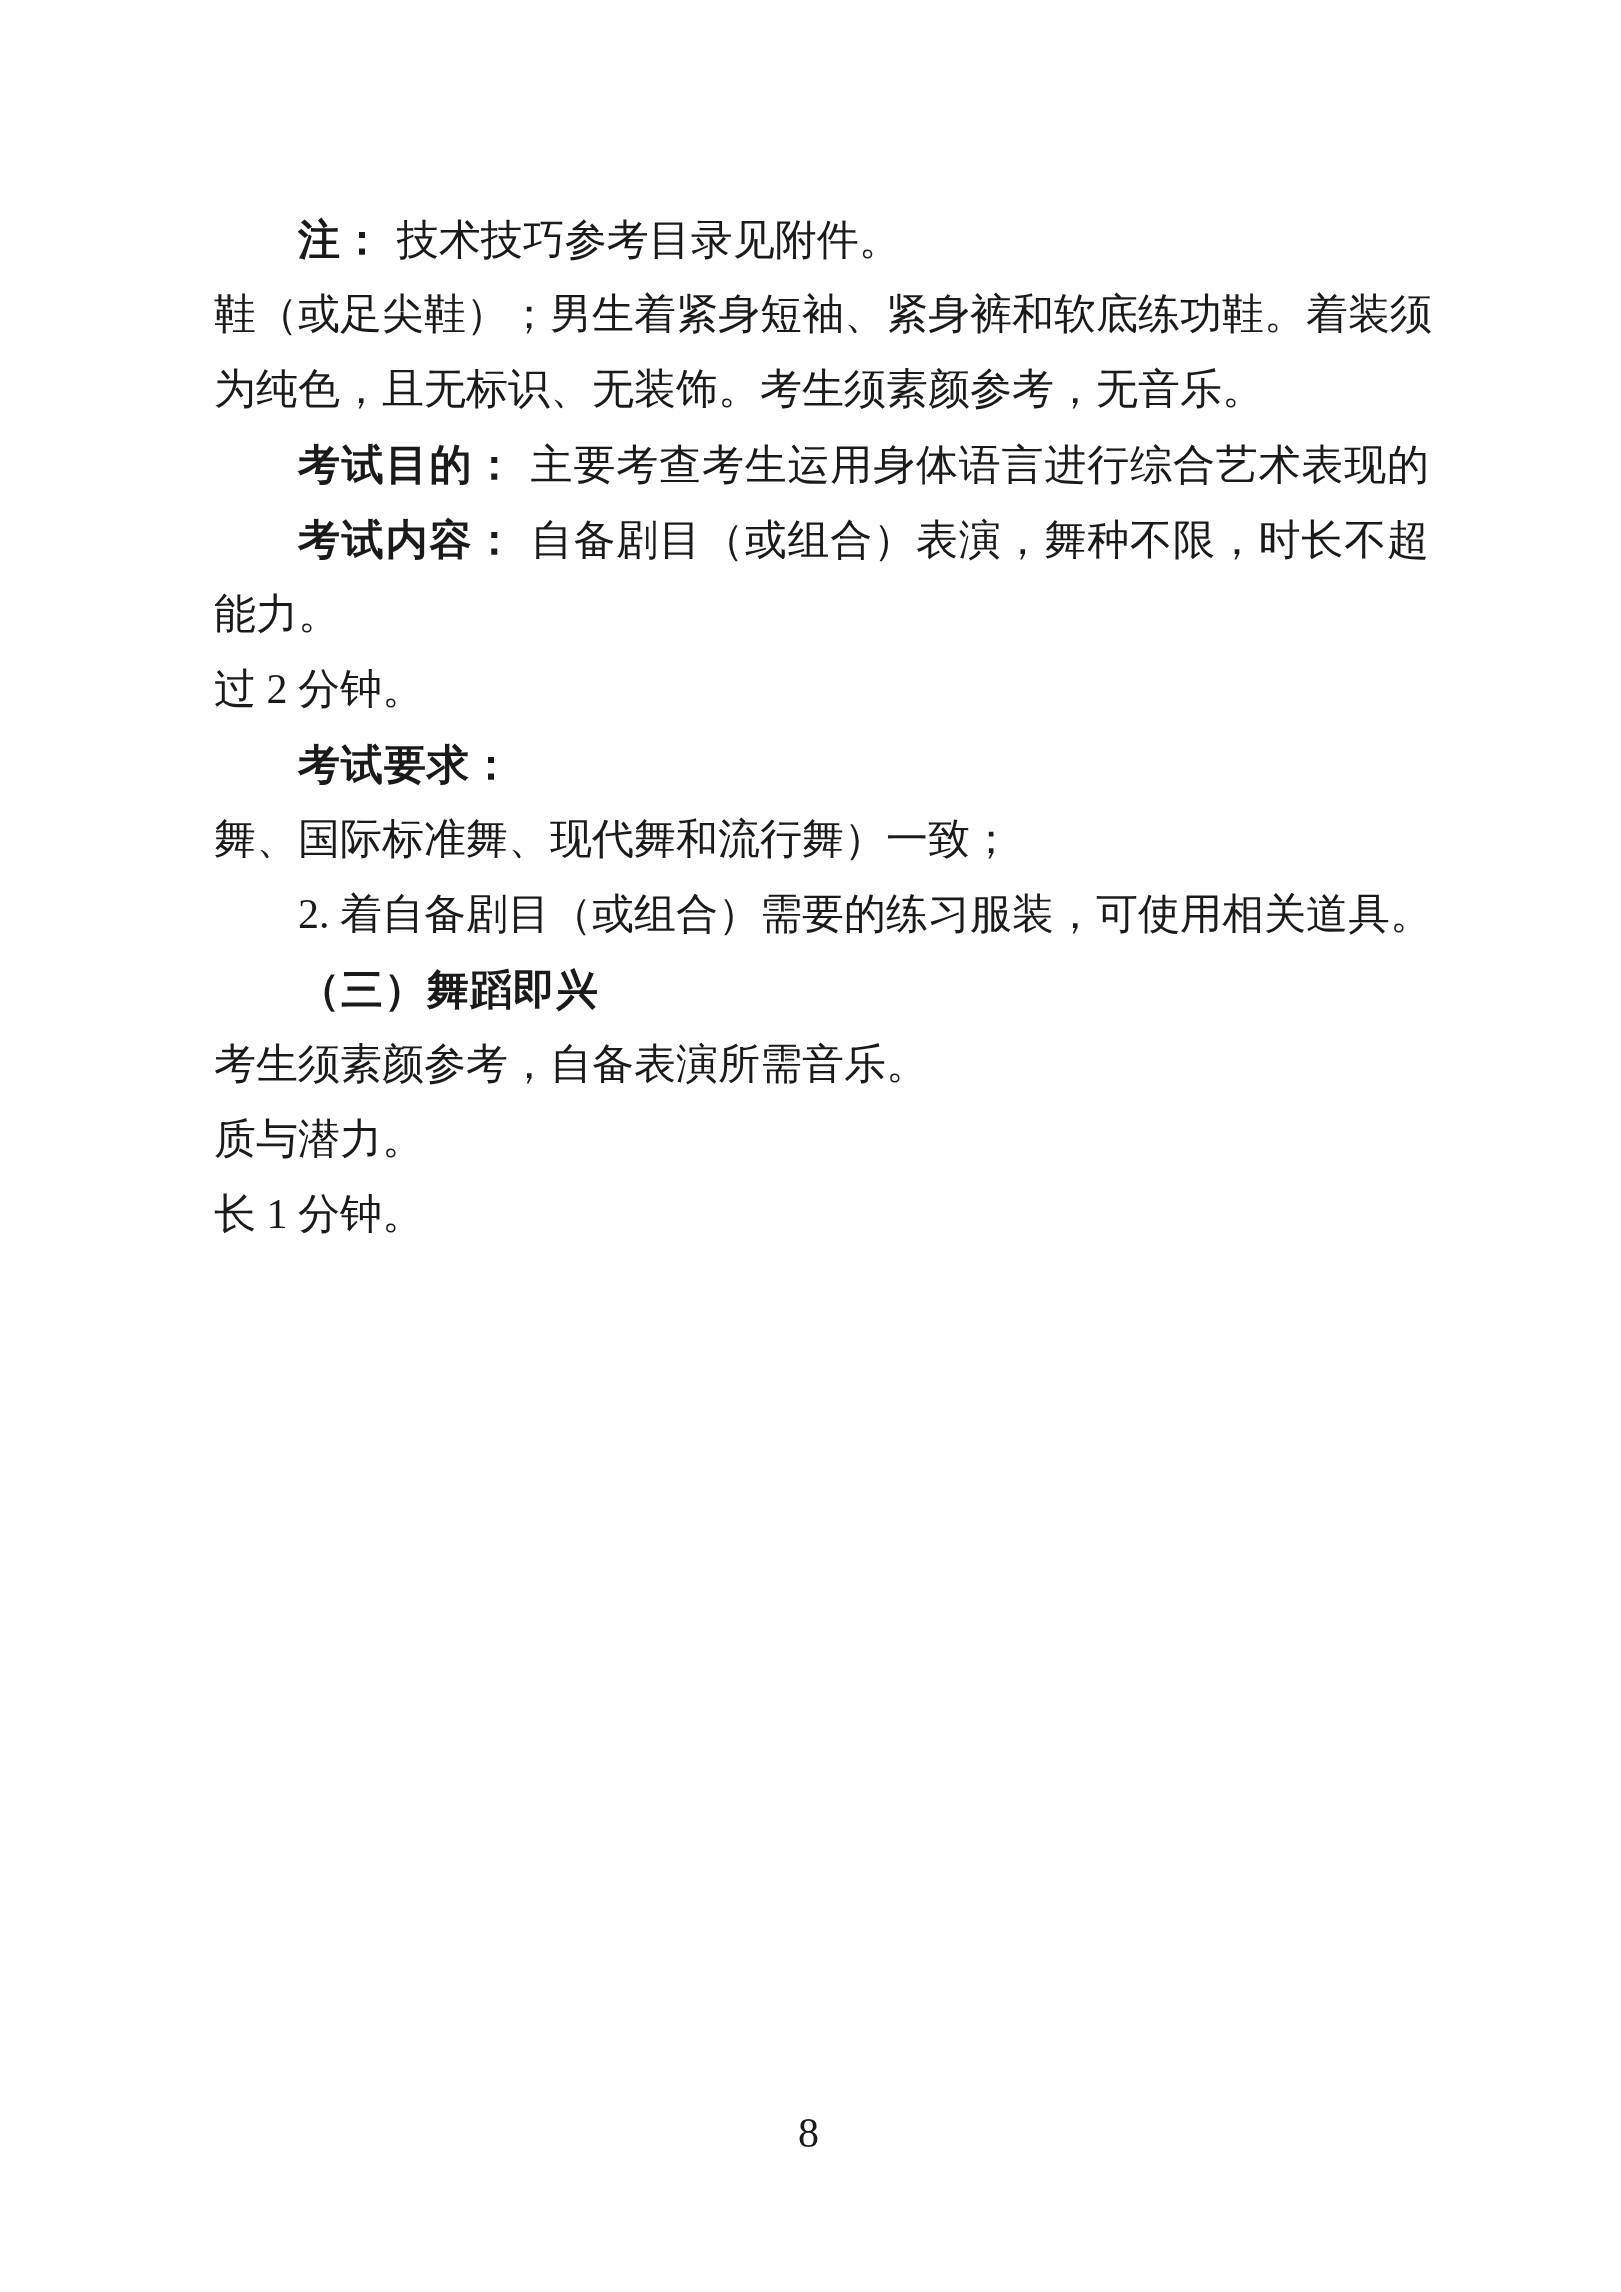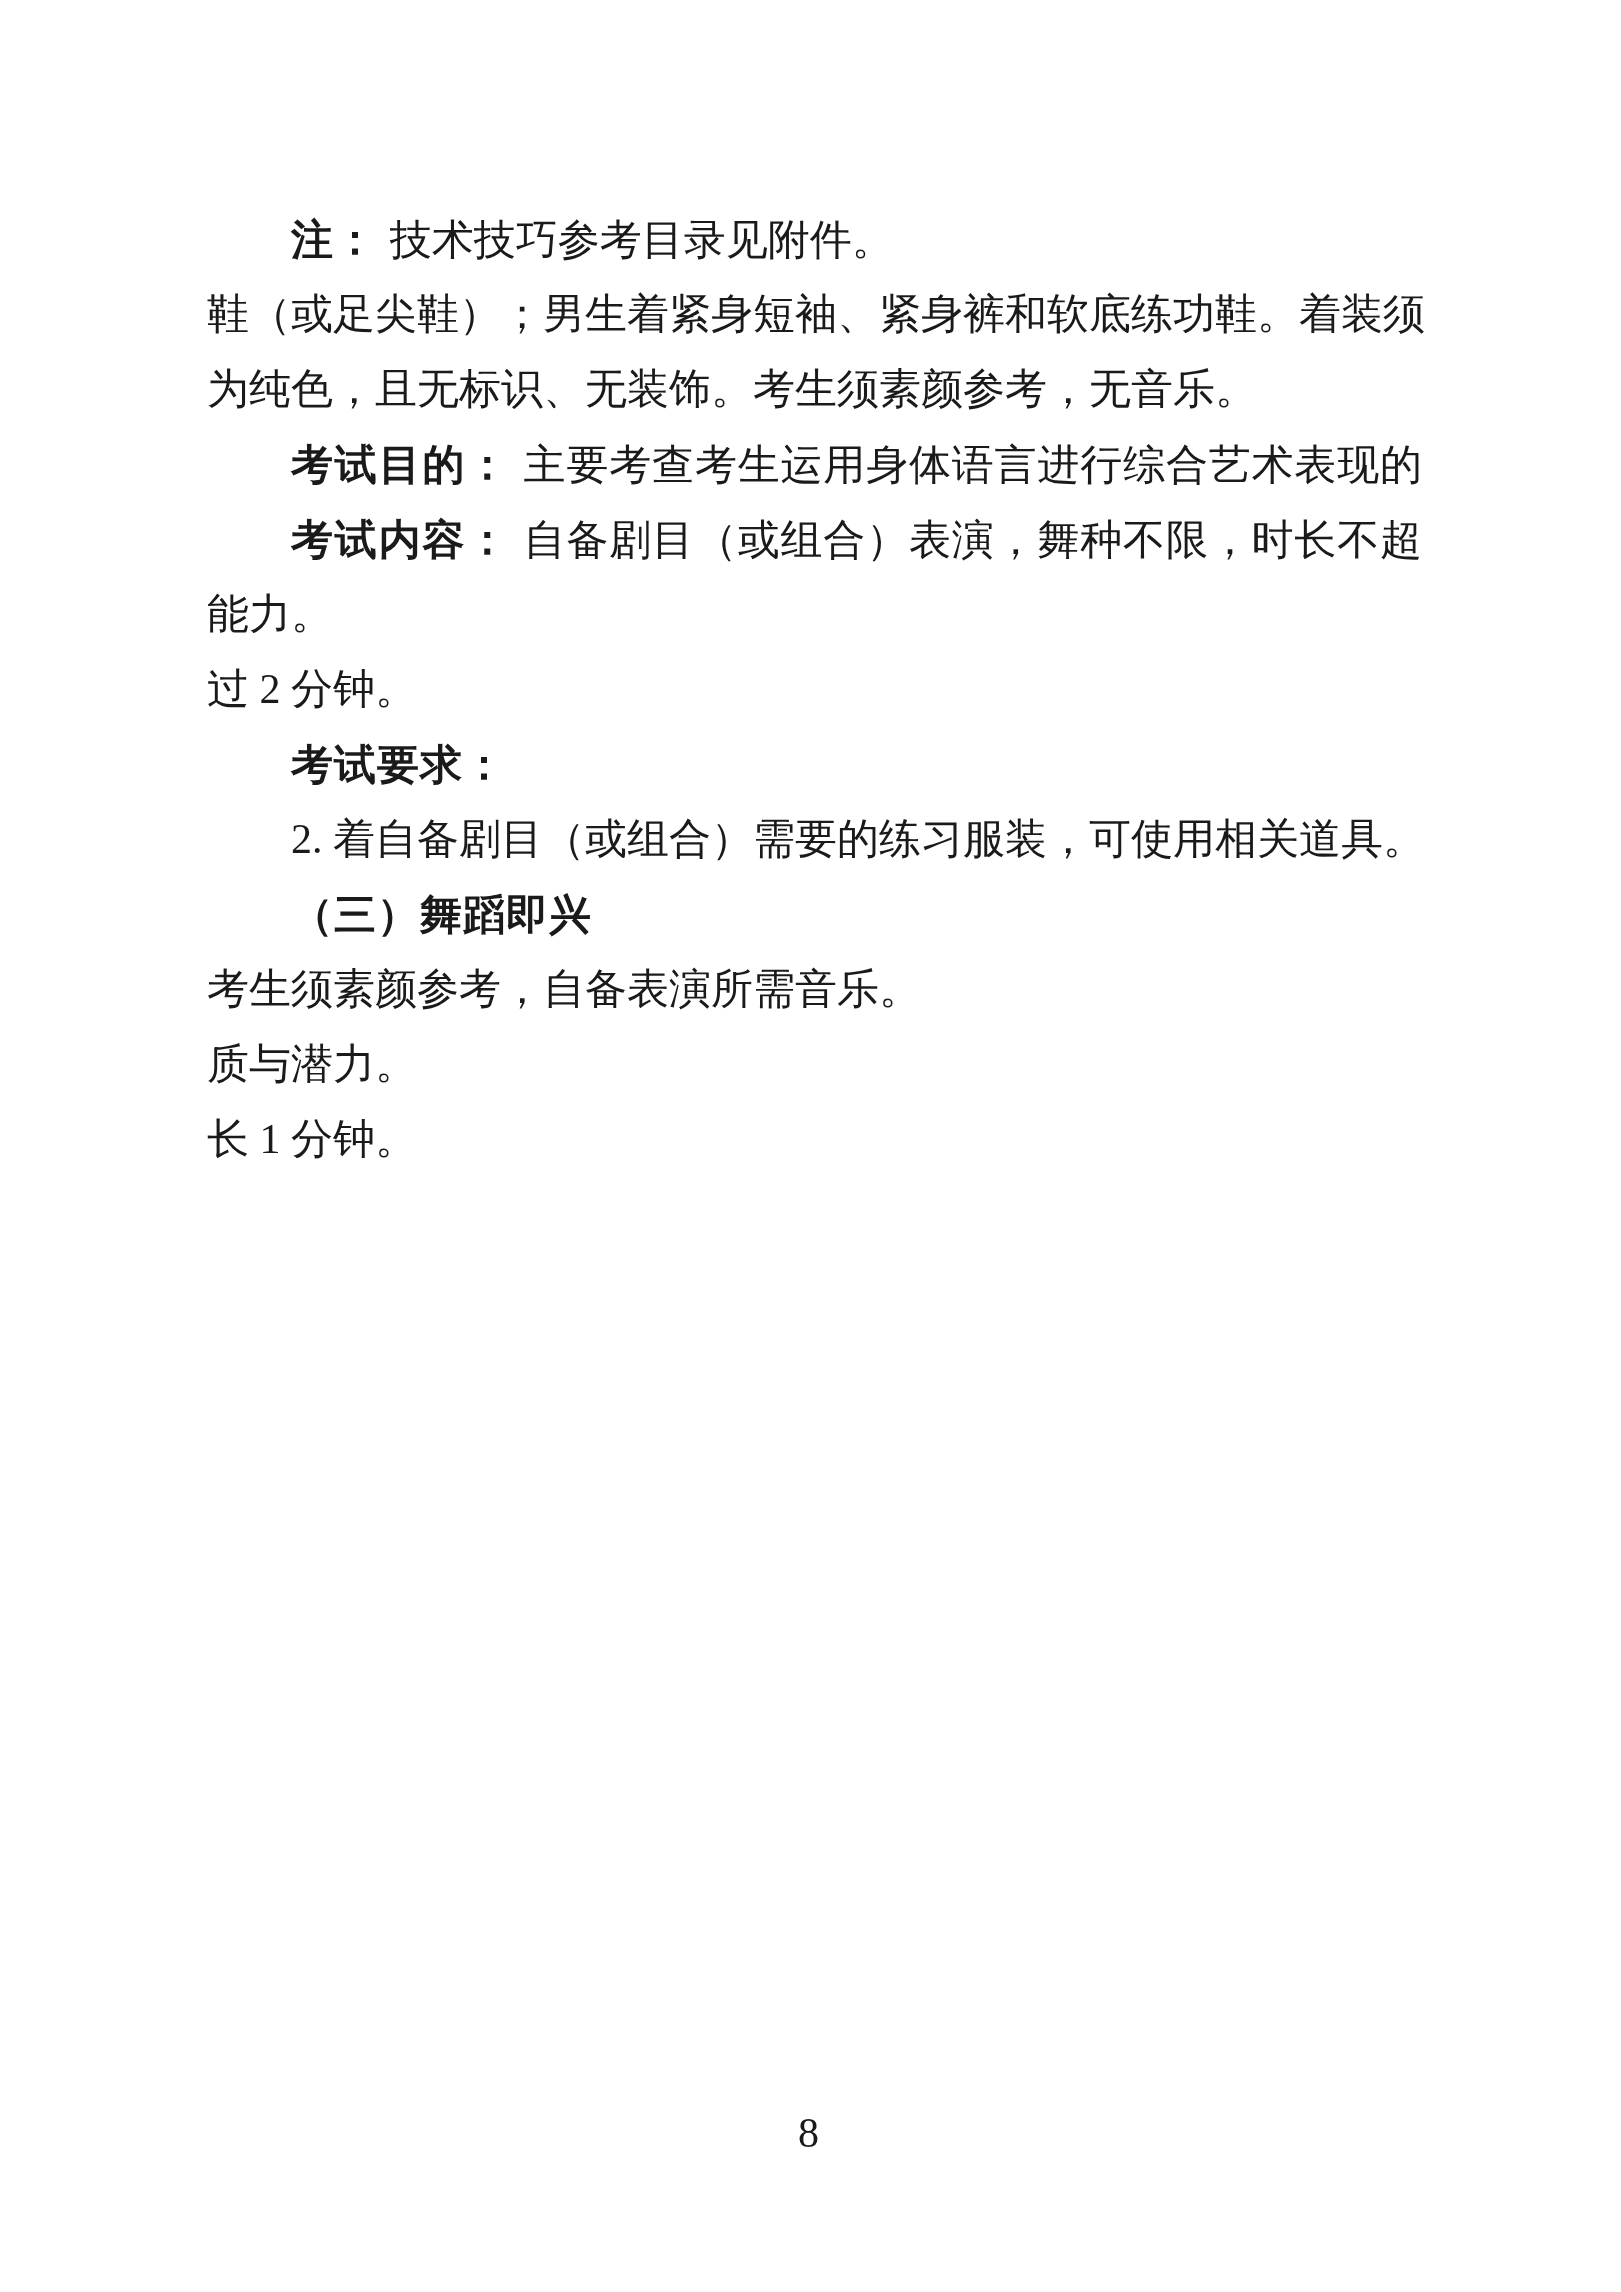--- a/index.html
+++ b/index.html
@@ -10,21 +10,21 @@
     width: 1621px;
     height: 2293px;
     background: #ffffff;
     position: relative;
     overflow: hidden;
     font-family: "Liberation Serif", "DejaVu Serif", serif;
     color: #1a1a1a;
   }
   #doc {
     position: absolute;
-    left: 207px;
+    left: 214px;
     top: 202px;
     width: 1215px;
     font-size: 42px;
     line-height: 75px;
   }
   .line {
     height: 75px;
     white-space: nowrap;
   }
   .line.indent {
@@ -55,20 +55,21 @@
 
 <div id="doc">
     <div class="line indent"><span class="hd">注： </span><span class="rg">技术技巧参考目录见附件。</span></div>
     <div class="line justify"><span class="rg">鞋（或足尖鞋）；男生着紧身短袖、紧身裤和软底练功鞋。着装须</span></div>
     <div class="line"><span class="rg">为纯色，且无标识、无装饰。考生须素颜参考，无音乐。</span></div>
     <div class="line indent justify"><span class="hd">考试目的： </span><span class="rg">主要考查考生运用身体语言进行综合艺术表现的</span></div>
     <div class="line indent justify"><span class="hd">考试内容： </span><span class="rg">自备剧目（或组合）表演，舞种不限，时长不超</span></div>
     <div class="line"><span class="rg">能力。</span></div>
     <div class="line"><span class="rg">过 2 分钟。</span></div>
     <div class="line indent"><span class="hd">考试要求：</span></div>
+    <div class="line"><span class="rg">舞、国际标准舞、现代舞和流行舞）一致；</span></div>
     <div class="line indent justify"><span class="rg">2. 着自备剧目（或组合）需要的练习服装，可使用相关道具。</span></div>
     <div class="line indent"><span class="hd">（三）舞蹈即兴</span></div>
     <div class="line"><span class="rg">考生须素颜参考，自备表演所需音乐。</span></div>
     <div class="line"><span class="rg">质与潜力。</span></div>
     <div class="line"><span class="rg">长 1 分钟。</span></div>
   </div>
 
 <div id="footer">
   <span>8</span>
 </div>

